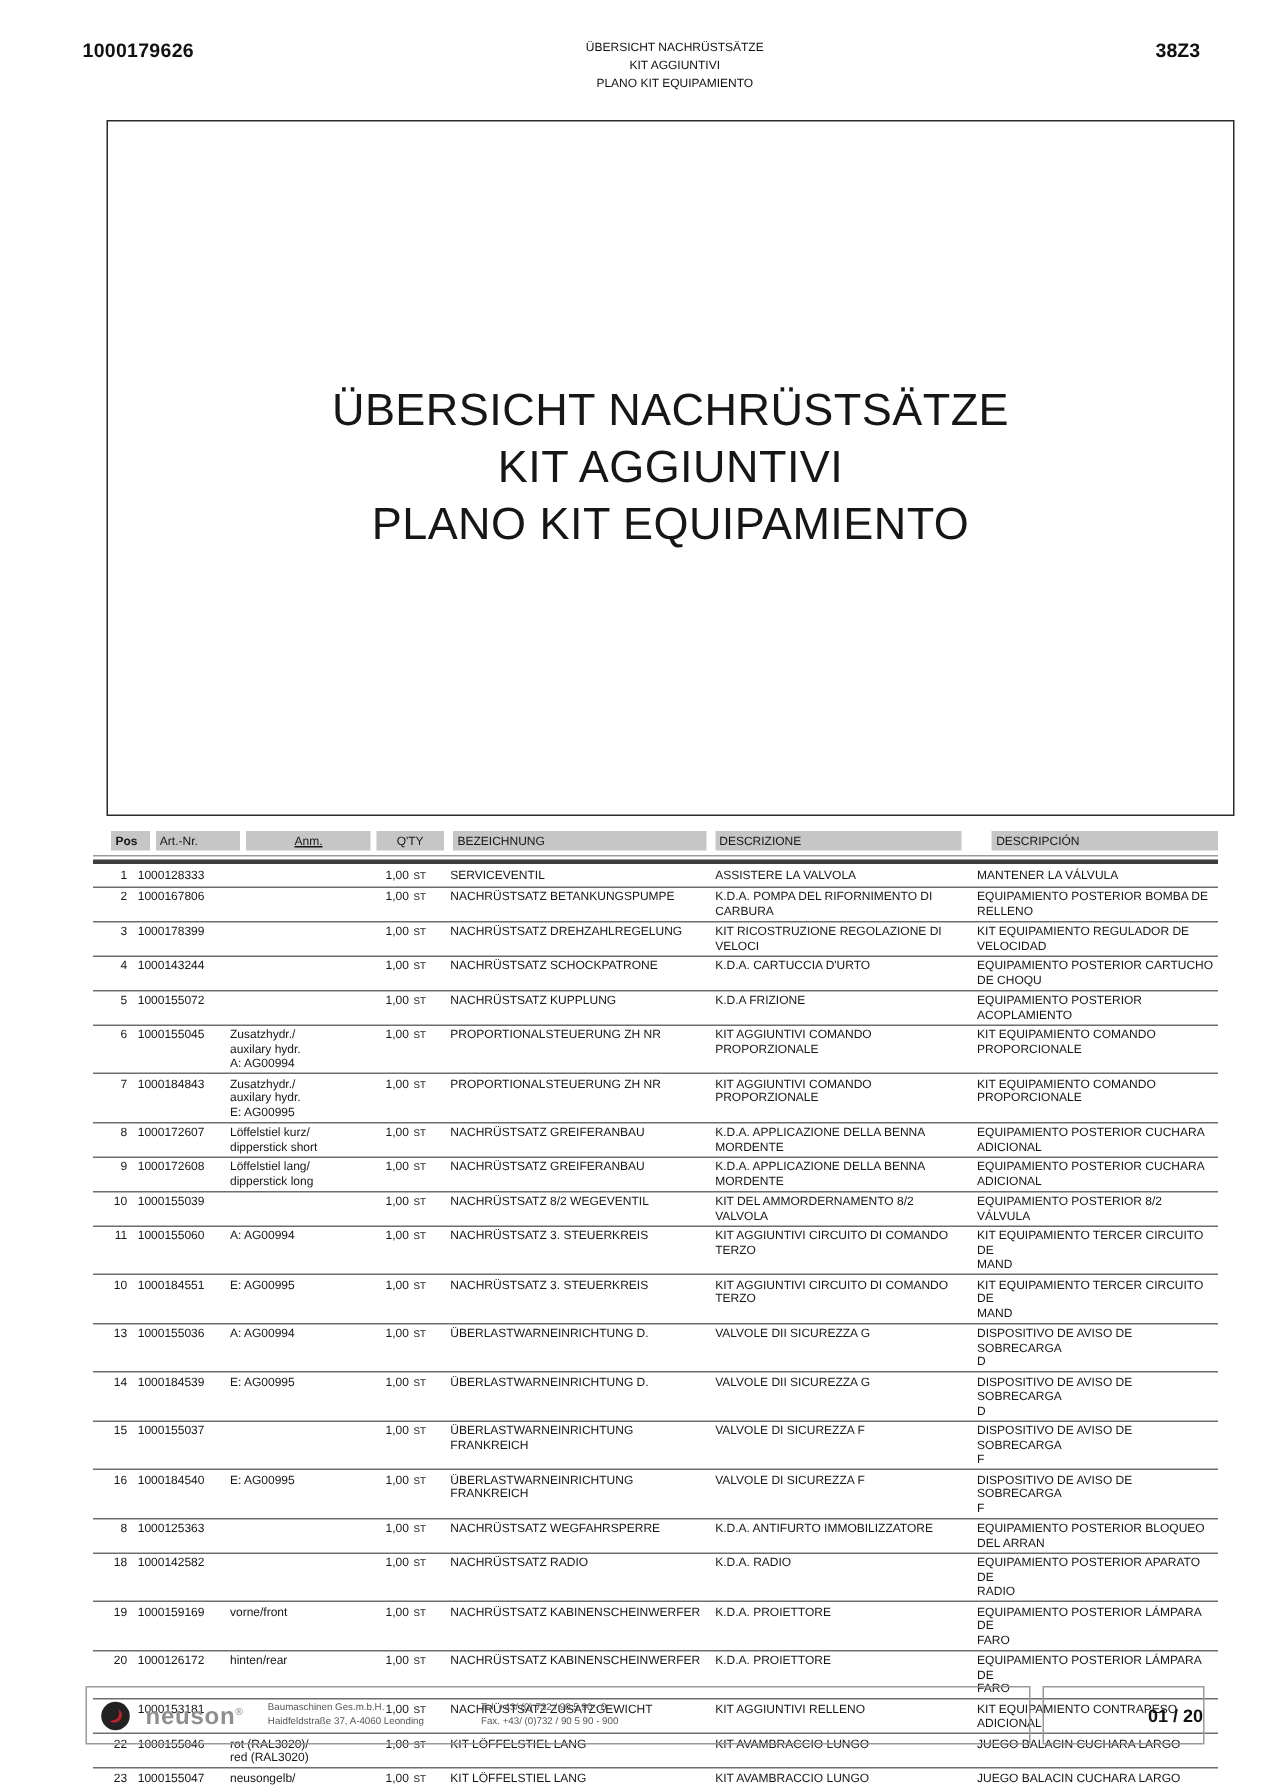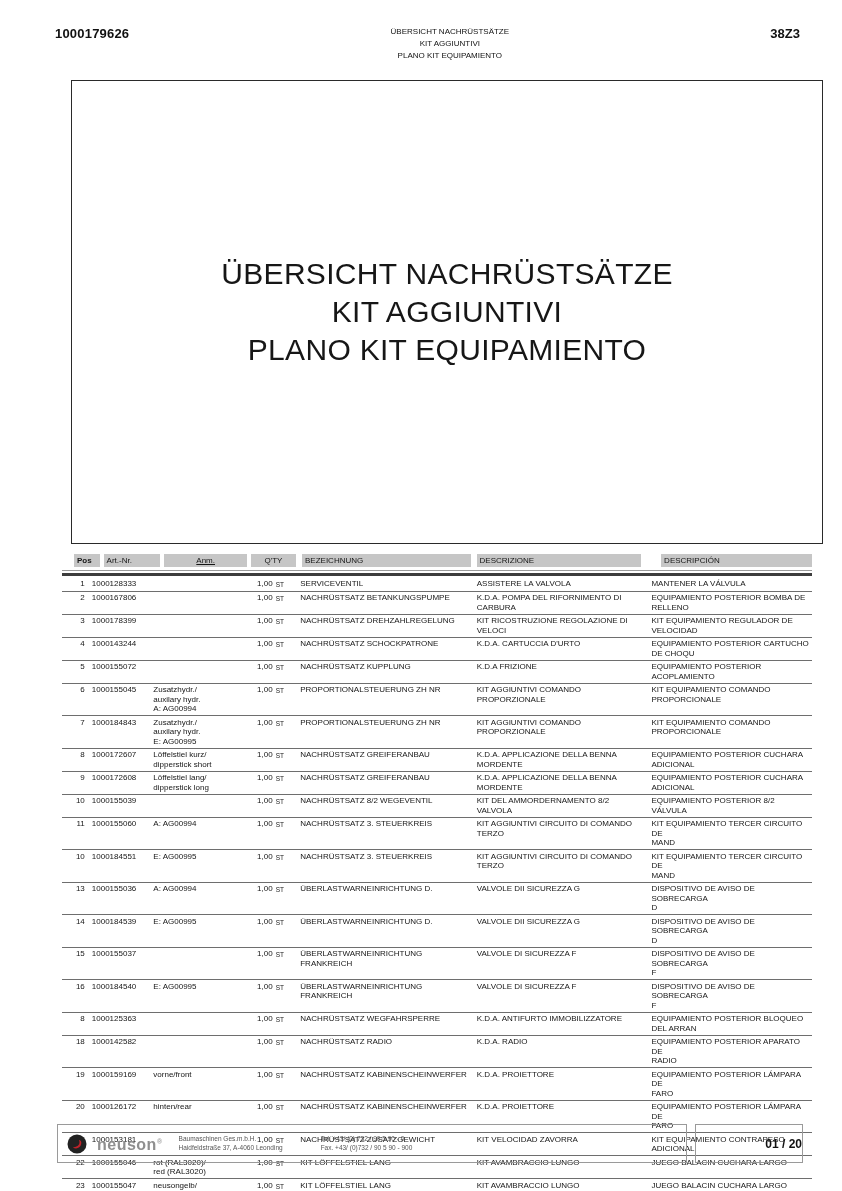--- a/index.html
+++ b/index.html
@@ -308,21 +308,21 @@
         <div class="td c-descr">K.D.A. PROIETTORE</div>
         <div class="td c-descp">EQUIPAMIENTO POSTERIOR LÁMPARA DE
 FARO</div>
       </div>
       <div class="tr">
         <div class="td c-pos">21</div>
         <div class="td c-artnr">1000153181</div>
         <div class="td c-anm"></div>
         <div class="td c-qty"><span class="qn">1,00</span><span class="qu">ST</span></div>
         <div class="td c-bez">NACHRÜSTSATZ ZUSATZGEWICHT</div>
-        <div class="td c-descr">KIT VELOCIDAD ZAVORRA</div>
+        <div class="td c-descr">KIT AGGIUNTIVI RELLENO</div>
         <div class="td c-descp">KIT EQUIPAMIENTO CONTRAPESO
 ADICIONAL</div>
       </div>
       <div class="tr">
         <div class="td c-pos">22</div>
         <div class="td c-artnr">1000155046</div>
         <div class="td c-anm">rot (RAL3020)/
 red (RAL3020)</div>
         <div class="td c-qty"><span class="qn">1,00</span><span class="qu">ST</span></div>
         <div class="td c-bez">KIT LÖFFELSTIEL LANG</div>

